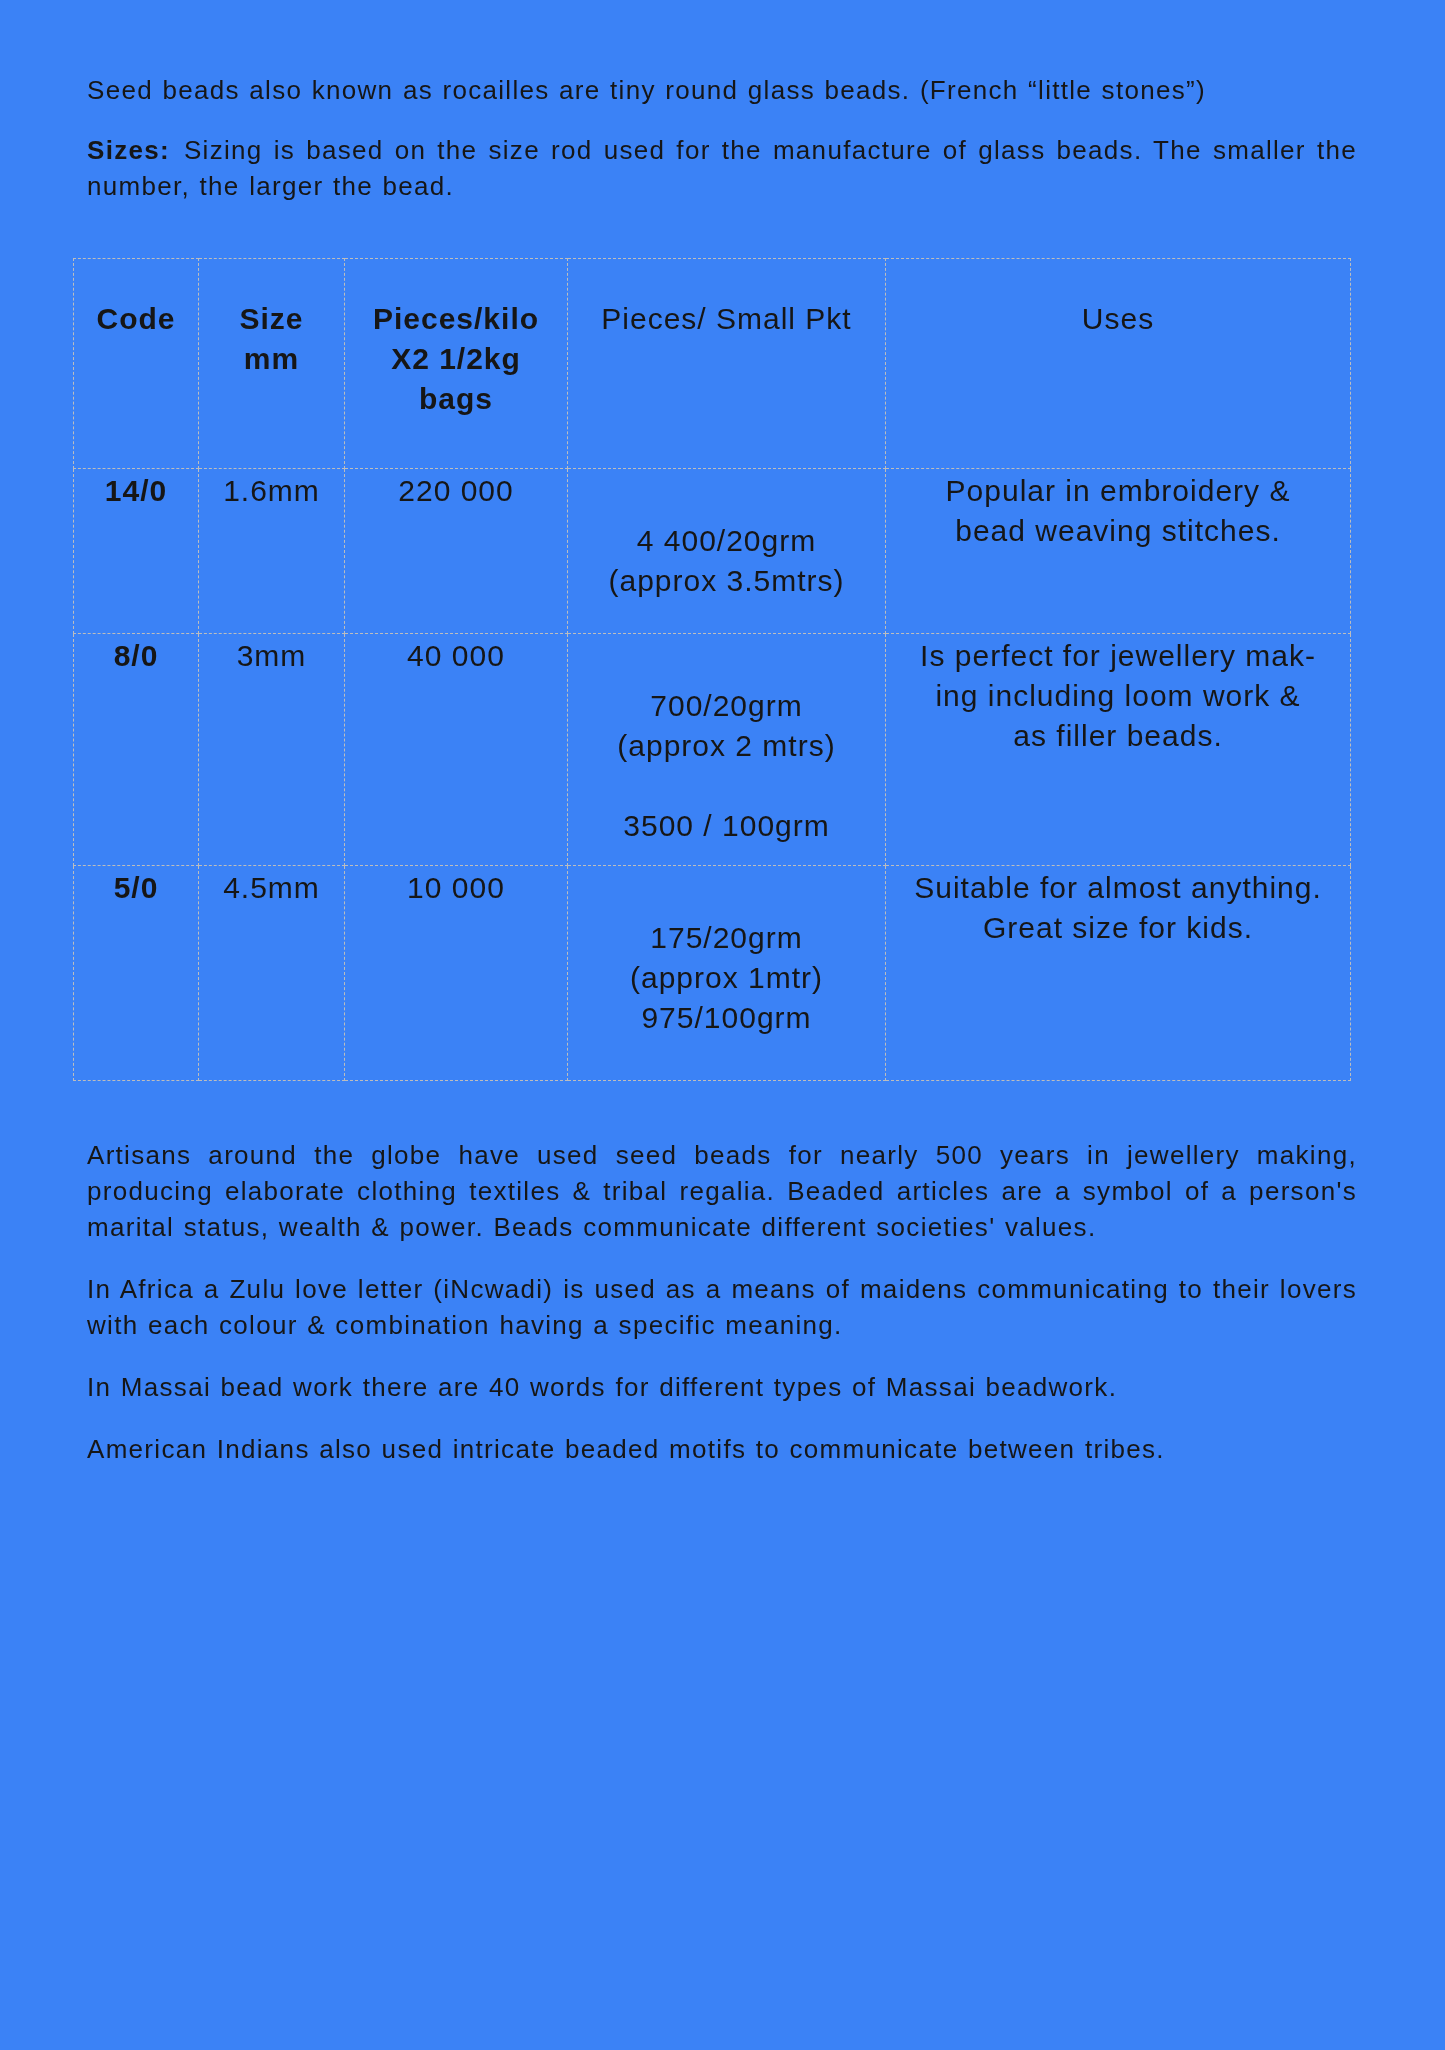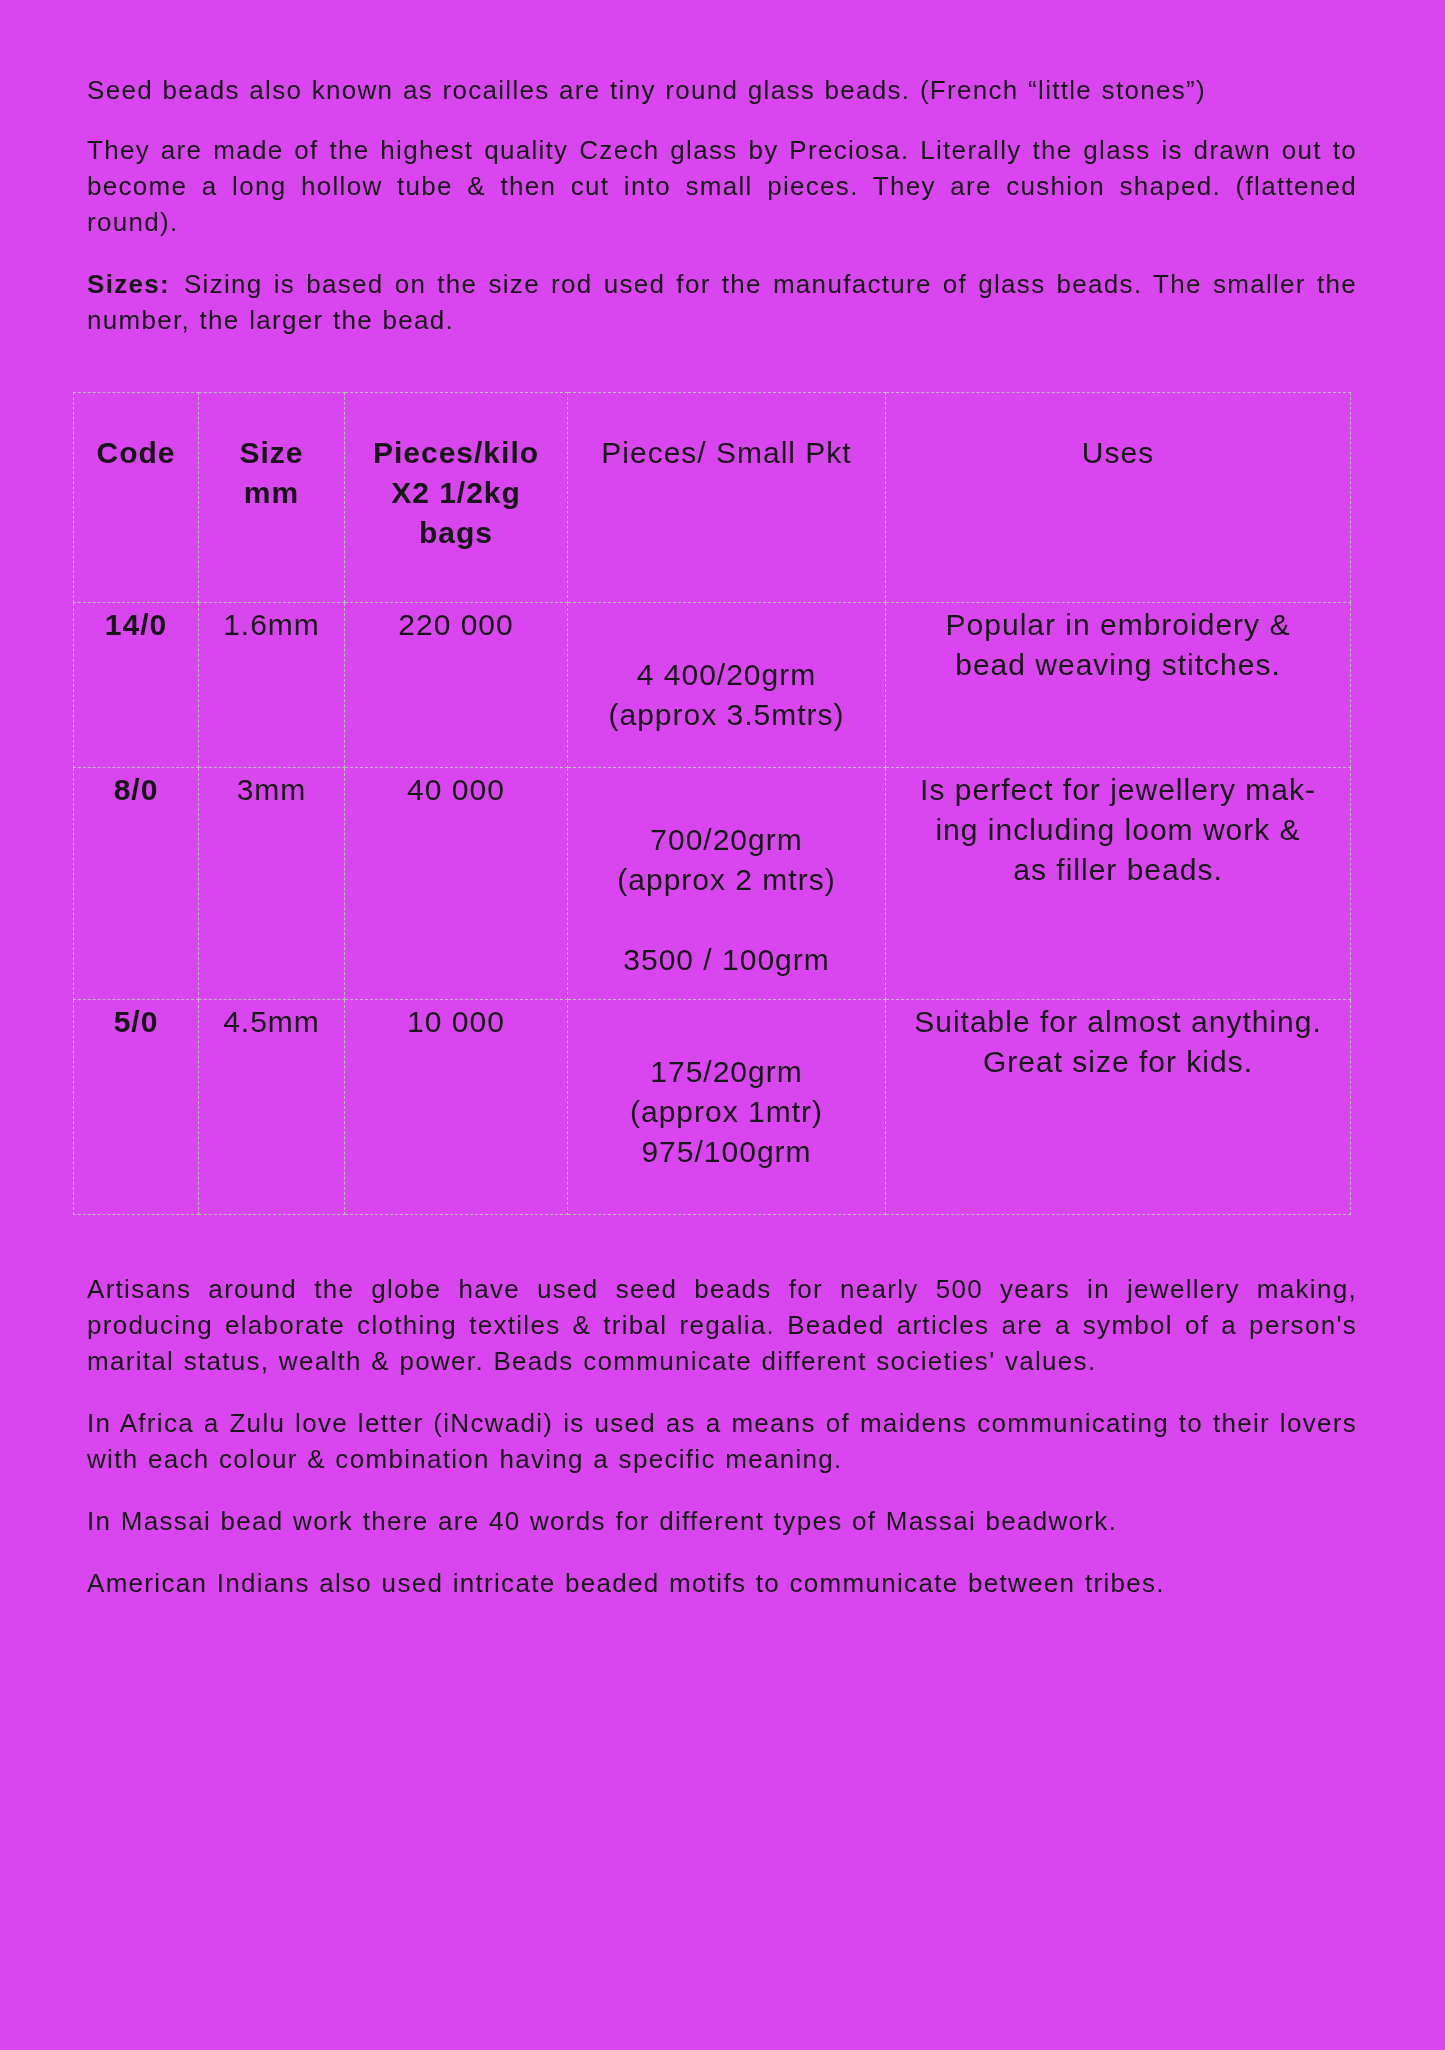--- a/index.html
+++ b/index.html
@@ -2,21 +2,21 @@
 <html><head>
 <meta charset="utf-8">
 <style>
   html,body{margin:0;padding:0;background:#ffffff;}
   body{
     width:1445px;height:2050px;
     font-family:"Liberation Sans","DejaVu Sans",sans-serif;
     color:#161616;
     -webkit-font-smoothing:antialiased;
   }
-  .page{position:relative;width:1445px;height:2050px;background:#d946ef;overflow:hidden;}
+  .page{position:relative;width:1445px;height:2050px;background:#3b82f6;overflow:hidden;}
 
   
   .para{
     margin:0 88px 26px 87px;
     font-size:26px;
     line-height:36px;
     letter-spacing:1.3px;
     word-spacing:1px;
   }
   .para.first{margin-top:72px;margin-bottom:24px;}
@@ -55,21 +55,20 @@
   tr.r3{height:232px;}
   tr.r4{height:215px;}
 </style>
 </head>
 <body>
 
 <div class="page">
 
   <p class="para first">Seed beads also known as rocailles are tiny round glass beads. (French “little stones”)</p>
 
-  <p class="para j">They are made of the highest quality Czech glass by Preciosa. Literally the glass is drawn out to become a long hollow tube &amp; then cut into small pieces. They are cushion shaped. (flattened round).</p>
 
   <p class="para j"><span class="sizes-label">Sizes:</span><span>Sizing is based on the size rod used for the manufacture of glass beads. The smaller the number, the larger the bead.</span></p>
 
   <table class="beads">
     <colgroup>
       <col style="width:125px">
       <col style="width:146px">
       <col style="width:223px">
       <col style="width:318px">
       <col style="width:465px">

